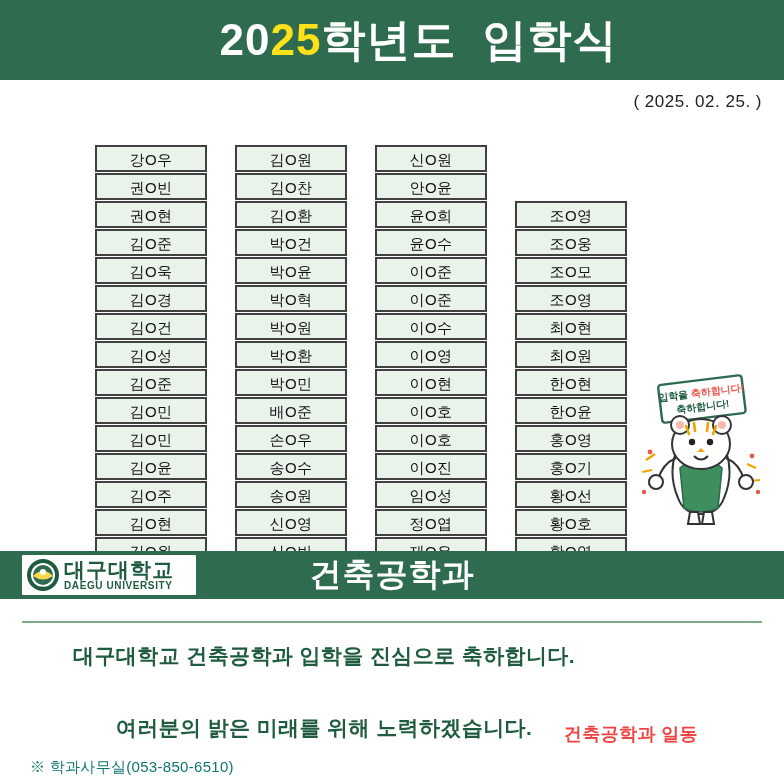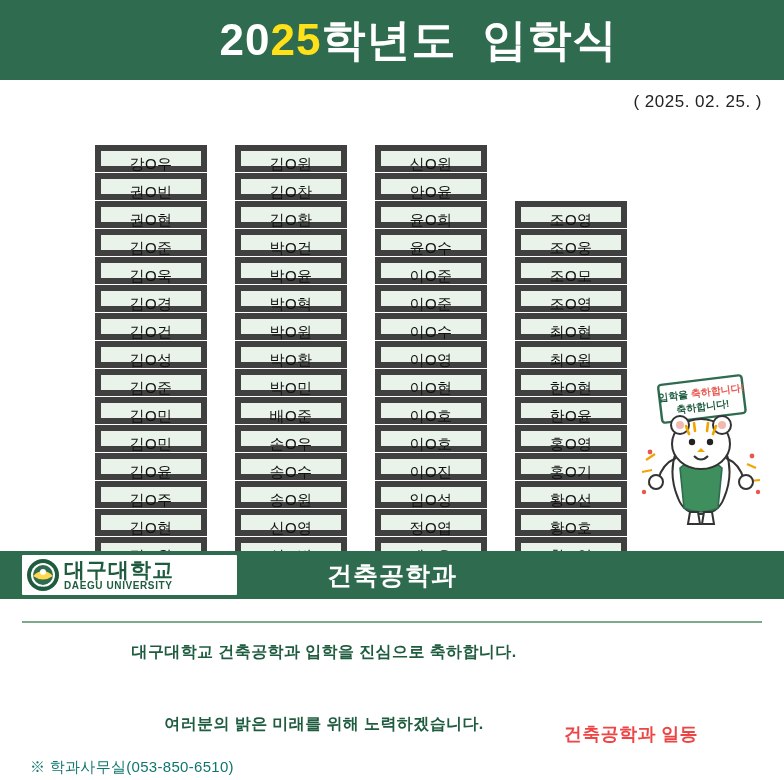--- a/index.html
+++ b/index.html
@@ -60,21 +60,21 @@
     width: 784px;
     height: 410px;
   }
   .name-col {
     position: absolute;
     width: 112px;
   }
   .name-cell {
     box-sizing: border-box;
     height: 27px;
-    border: 6px solid #404040;
+    border: 2px solid #404040;
     background: #e9f3ea;
     color: #111111;
     font-size: 15px;
     line-height: 25px;
     text-align: center;
     margin-bottom: 1px;
     letter-spacing: 0.5px;
   }
   .col-0 { left: 95px;  top: 5px; }
   .col-1 { left: 235px; top: 5px; }
@@ -95,21 +95,21 @@
     position: absolute;
     left: 0;
     top: 551px;
     width: 784px;
     height: 48px;
     background: #2f6b4f;
     display: flex;
     align-items: center;
   }
   .logo-plate {
-    width: 215px;
+    width: 174px;
     height: 40px;
     margin-left: 22px;
     background: #ffffff;
     display: flex;
     align-items: center;
     border-radius: 1px;
   }
   .logo-mark {
     width: 34px;
     height: 34px;
@@ -130,42 +130,42 @@
     font-size: 10px;
     font-weight: bold;
     color: #1f5c3f;
     letter-spacing: 0.6px;
   }
   .dept-name {
     position: absolute;
     left: 0;
     width: 784px;
     text-align: center;
-    font-size: 25px;
+    font-size: 32px;
     font-weight: bold;
     color: #ffffff;
     letter-spacing: 1px;
   }
 
   
   .divider {
     position: absolute;
     left: 22px;
     top: 621px;
     width: 740px;
     height: 2px;
     background: #7fa98b;
   }
   .msg {
     position: absolute;
     left: 0;
     width: 648px;
     text-align: center;
     color: #1f5c3f;
-    font-size: 16px;
+    font-size: 21px;
     font-weight: bold;
     letter-spacing: 0.4px;
   }
   .msg-1 { top: 642px; }
   .msg-2 { top: 682px; margin-top: 32px; }
   .signature {
     position: absolute;
     right: 86px;
     top: 722px;
     font-size: 18px;

